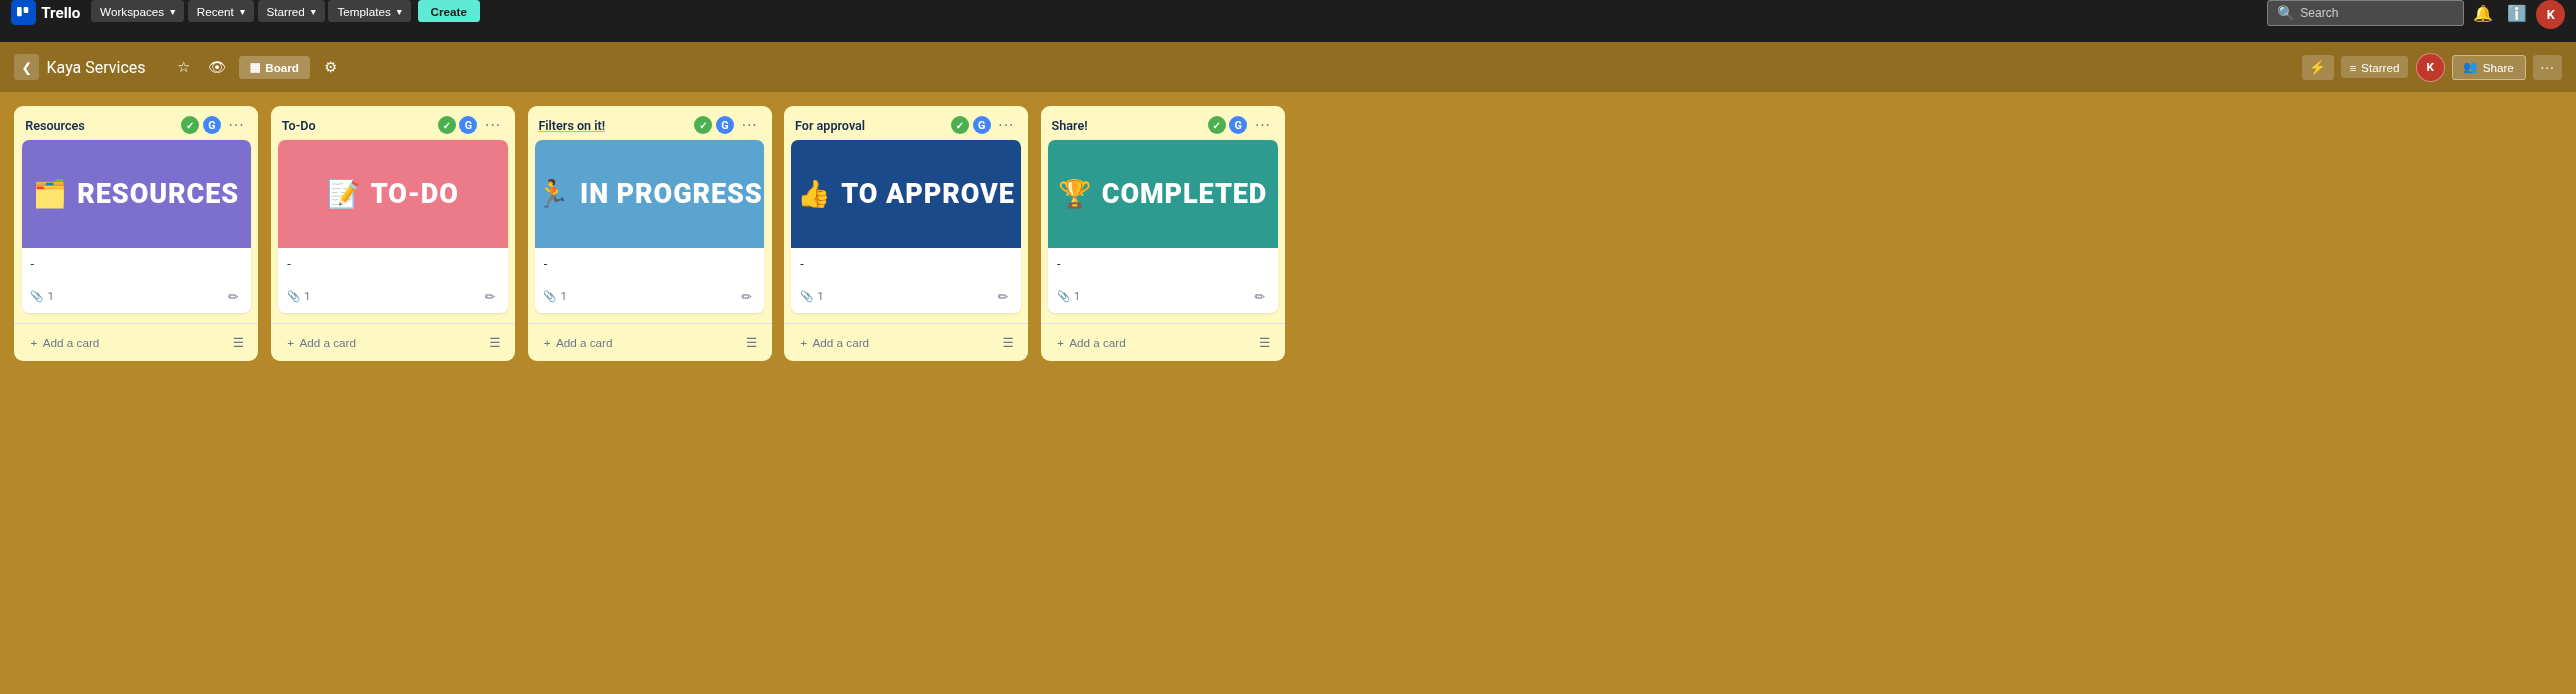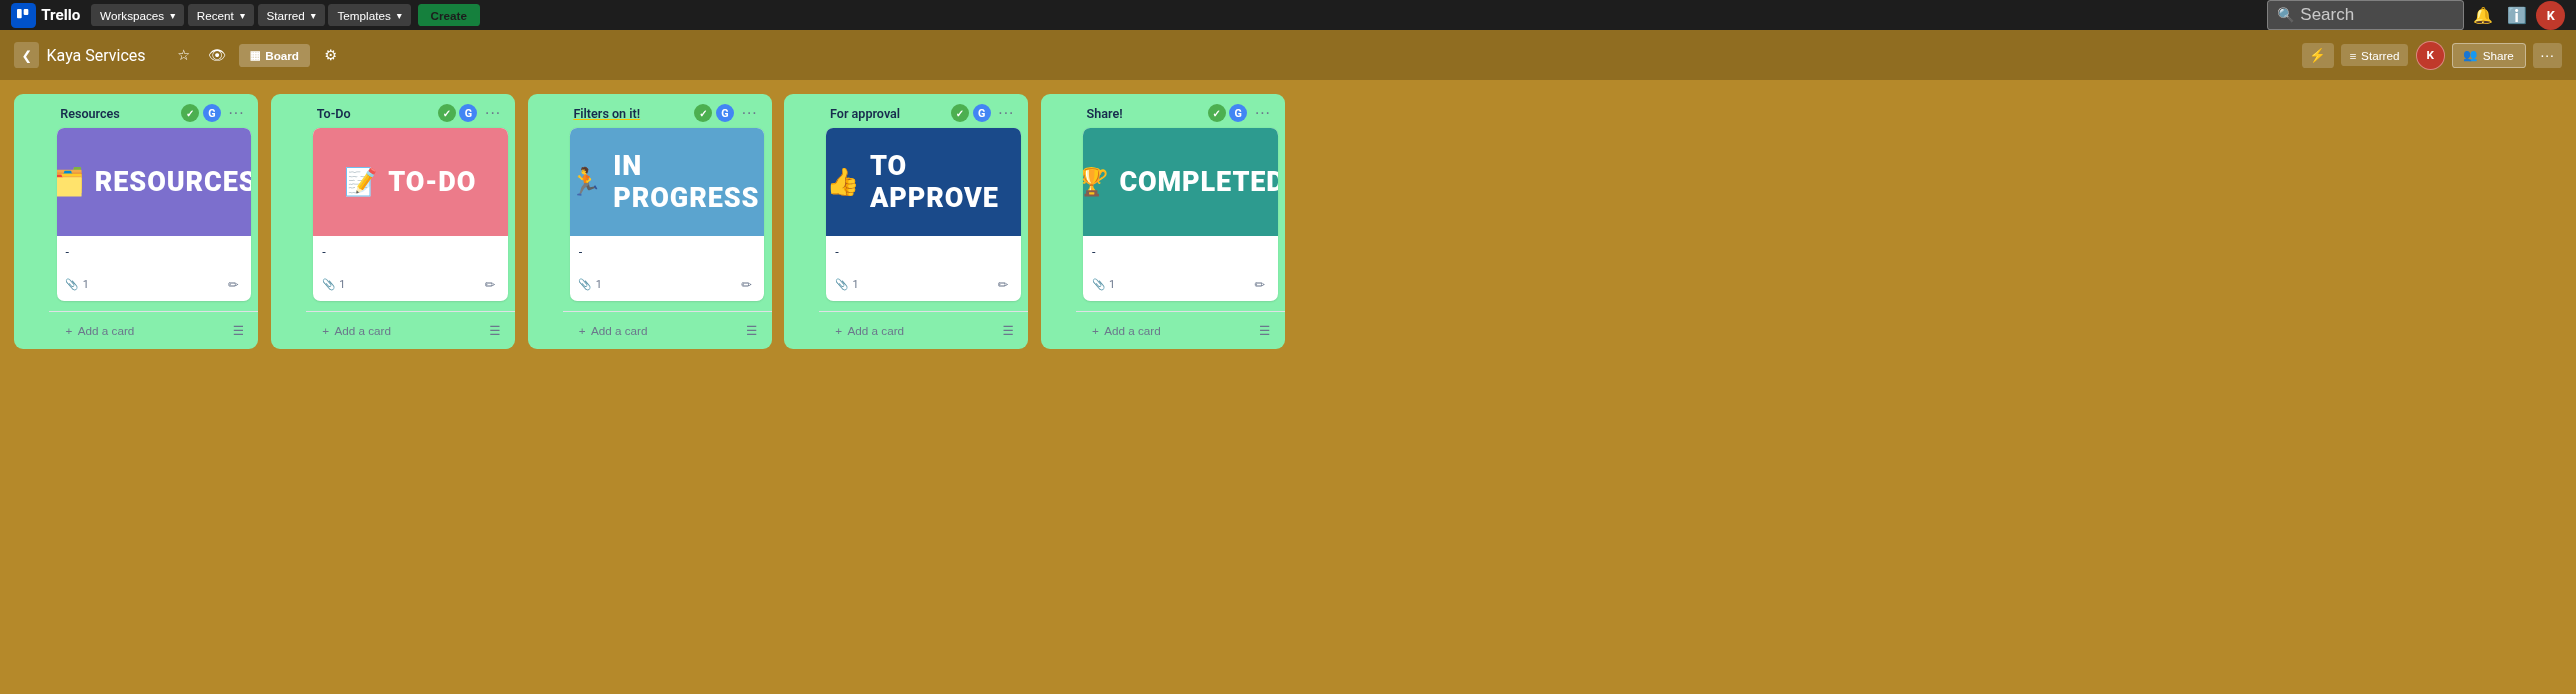--- a/index.html
+++ b/index.html
@@ -2,23 +2,23 @@
 <html style="font-size:14.4px"><head>
   <meta charset="utf-8">
   <style>
     * { box-sizing: border-box; margin: 0; padding: 0; }
     body { font-family: -apple-system, BlinkMacSystemFont, "Segoe UI", Roboto, sans-serif; background: #b5892a; min-width: 1076px; }
 
     
     .top-nav {
       background: #1d1d1d;
       display: flex;
-      align-items: center;
+      align-items: flex-start;
       padding: 0 10.8px;
-      height: 30px;
+      height: 42px;
       gap: 3.6px;
     }
     .nav-logo {
       display: flex; align-items: center; gap: 5.4px;
       color: #fff; font-weight: 700; font-size: 15.2px; margin-right: 7.2px;
       text-decoration: none;
     }
     .trello-icon {
       width: 25px; height: 25px;
       background: #0052cc;
@@ -27,35 +27,35 @@
     }
     .trello-icon svg { width: 16px; height: 16px; }
     .nav-btn {
       background: rgba(255,255,255,0.15);
       border: none; color: #fff; border-radius: 3.6px;
       padding: 4.5px 9px; font-size: 11.7px; cursor: pointer;
       display: flex; align-items: center; gap: 6px;
       white-space: nowrap;
     }
     .nav-create-btn {
-      background: #15803d; color: #1d1d1d; border: none;
+      background: #5eead4; color: #1d1d1d; border: none;
       border-radius: 3.6px; padding: 4.5px 12.6px; font-size: 11.7px;
       font-weight: 600; cursor: pointer; margin-left: 3.6px;
     }
     .nav-spacer { flex: 1; }
     .nav-search {
       display: flex; align-items: center;
       background: rgba(255,255,255,0.2);
       border: 0.9px solid rgba(255,255,255,0.3);
       border-radius: 3.6px; padding: 3.6px 9px;
       color: #fff; gap: 5.4px; width: 197px;
     }
     .nav-search input {
       background: transparent; border: none; outline: none;
-      color: #fff; font-size: 17px; width: 100%;
+      color: #fff; font-size: 12px; width: 100%;
     }
     .nav-search input::placeholder { color: rgba(255,255,255,0.7); }
     .nav-icon-btn {
       background: none; border: none; color: #fff;
       cursor: pointer; padding: 3.6px 5.4px; font-size: 16px;
       border-radius: 50%; display: flex; align-items: center;
     }
     .nav-avatar {
       width: 29px; height: 29px; border-radius: 50%;
       background: #c0392b; color: #fff; font-weight: 700;
@@ -131,27 +131,26 @@
       display: flex;
       padding: 14.4px;
       gap: 12.6px;
       overflow-x: auto;
       min-height: calc(100vh - 93px);
       align-items: flex-start;
     }
 
     
     .list {
-      background: #86efac;
+      background: #fef9c3;
       border-radius: 9px;
       width: 244px;
       min-width: 244px;
       display: flex;
       flex-direction: column;
-      padding-left: 35px;
     }
     .list-header {
       display: flex; align-items: center;
       padding: 9px 10.8px 5.4px 10.8px; gap: 5.4px;
     }
     .list-title {
       flex: 1; font-size: 12.6px; font-weight: 600; color: #172b4d;
     }
     .list-title.underline { text-decoration: underline; text-decoration-color: #f6c000; }
     .list-header-icons { display: flex; align-items: center; gap: 3.6px; }

